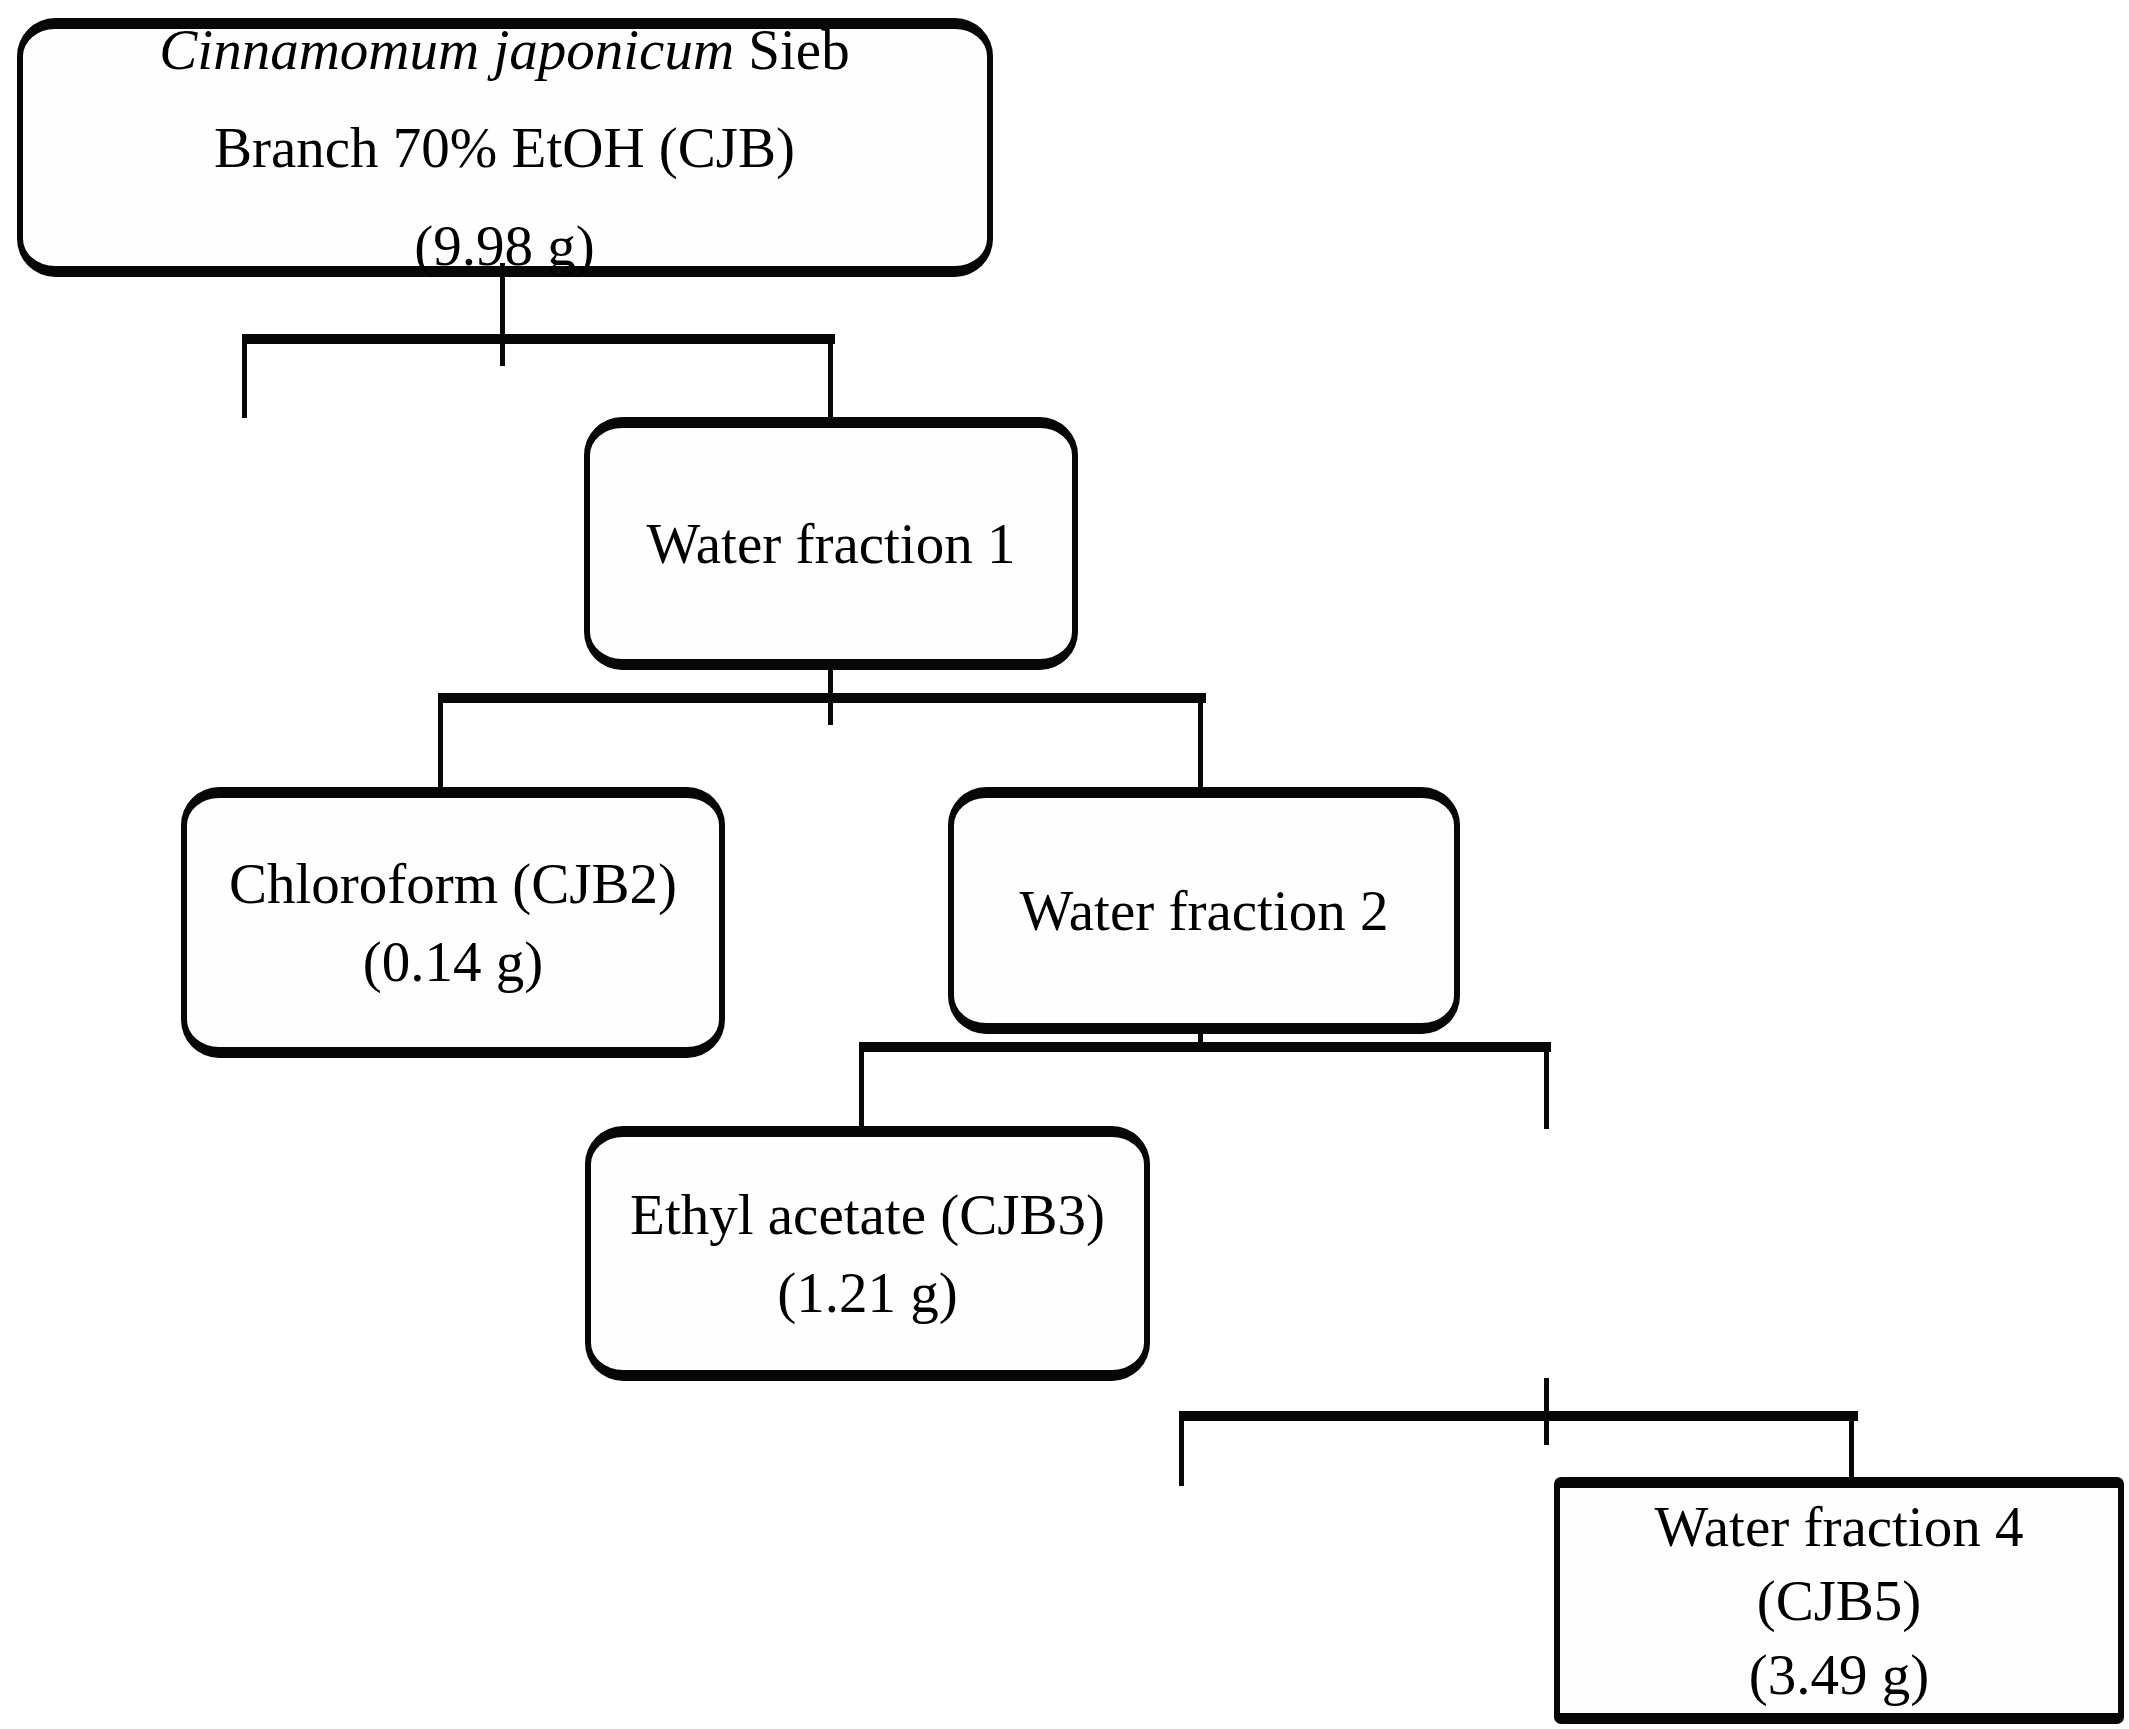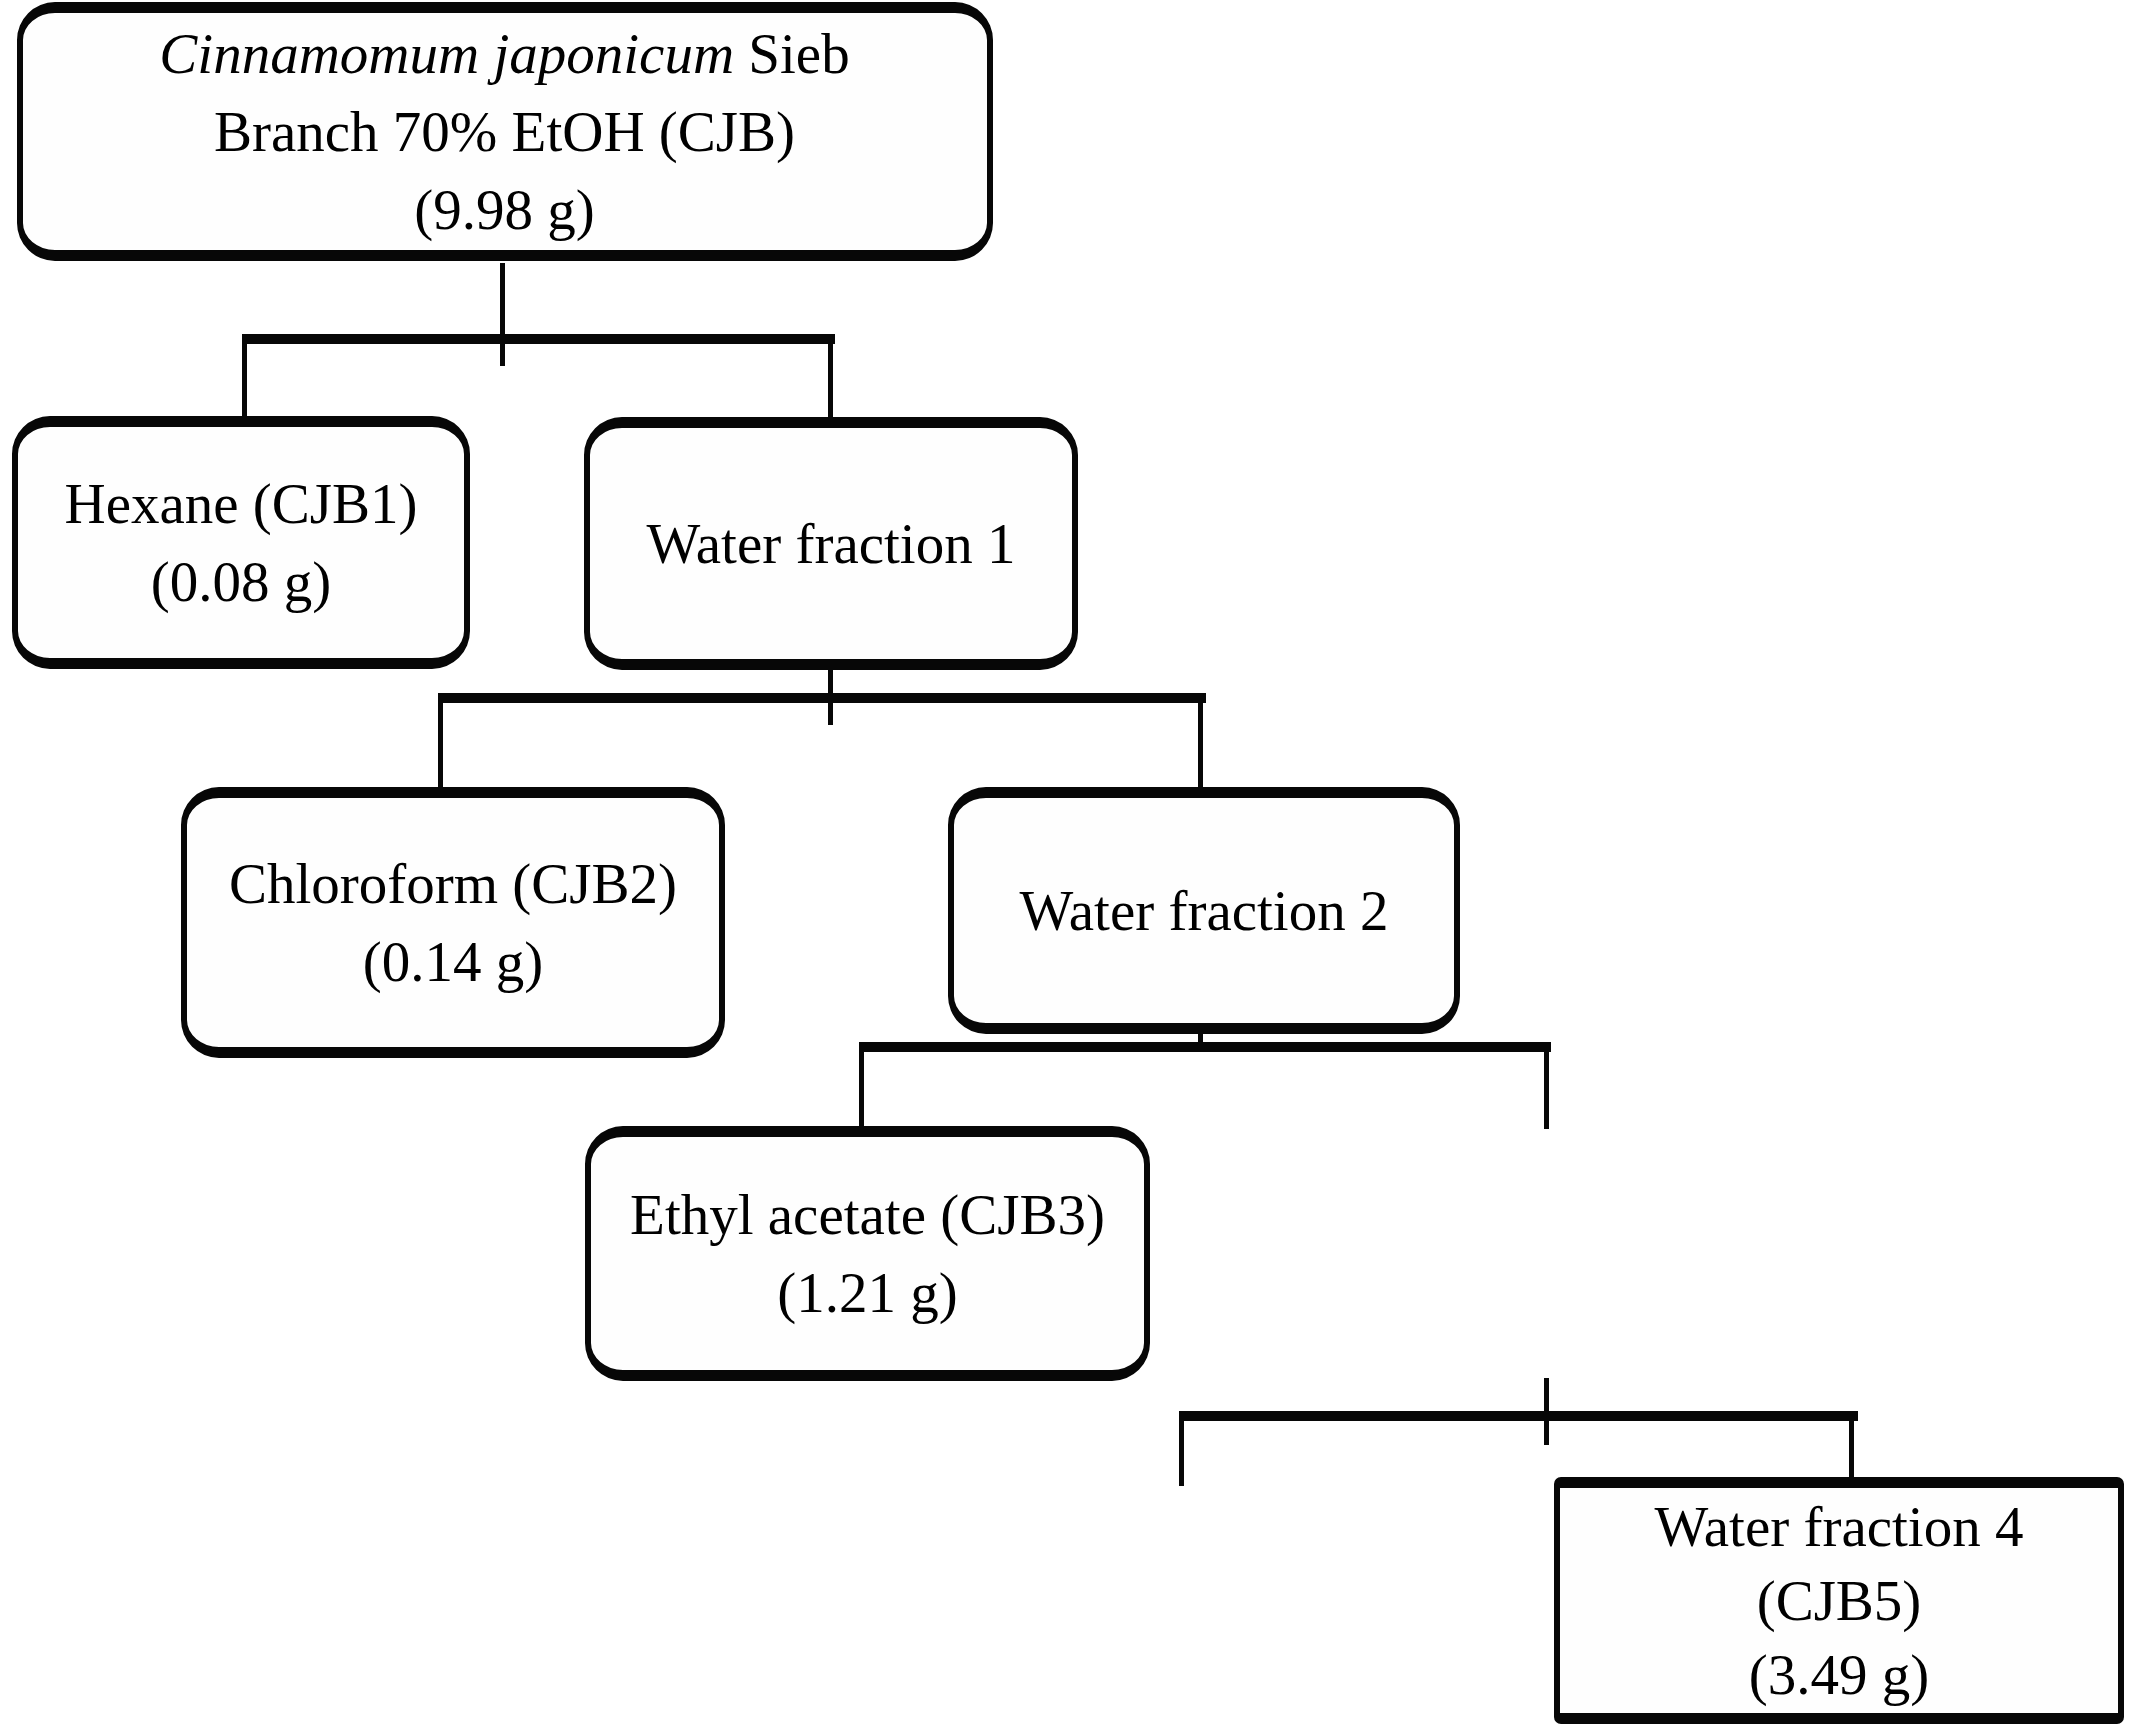--- a/index.html
+++ b/index.html
@@ -13,21 +13,21 @@
     border-radius:38px;
     display:flex;flex-direction:column;align-items:center;justify-content:center;
     text-align:center;font-size:57px;line-height:78px;
   }
   .ln{white-space:nowrap;}
   .it{font-style:italic;}
   .v{position:absolute;width:5.3px;background:#070707;}
   .h{position:absolute;height:10px;background:#070707;}
 
   
-  #n-cjb       {left:16.5px;   top:2px;   width:976px; height:259px;}
+  #n-cjb       {left:16.5px;   top:18px;   width:976px; height:259px;gap:20px;}
   #n-hexane    {left:12px;   top:416px;  width:458px;  height:253px;}
   #n-wf1       {left:584px;  top:417px;  width:494px;  height:253px;}
   #n-chloro    {left:181px;  top:787px; width:544px;  height:271px;}
   #n-wf2       {left:948px; top:787px; width:512px;  height:247px;}
   #n-ethyl     {left:585px;  top:1126px; width:565px;  height:255px;}
   #n-wf3       {left:1278px; top:1126px; width:533px;  height:255px;}
   #n-butanol   {left:905px; top:1484px; width:554px;  height:239px;}
   #n-wf4       {left:1554px; top:1477px; width:570px;  height:247px;}
   #n-wf4{line-height:74px;border-radius:7px;}
 
@@ -65,24 +65,20 @@
     <div class="ln">Branch 70% EtOH (CJB)</div>
     <div class="ln">(9.98 g)</div>
   </div>
 
   <div class="v" id="c1s"></div>
   <div class="h" id="c1b"></div>
   <div class="v" id="c1x"></div>
   <div class="v" id="c1l"></div>
   <div class="v" id="c1r"></div>
 
-  <div class="node" id="n-hexane">
-    <div class="ln">Hexane (CJB1)</div>
-    <div class="ln">(0.08 g)</div>
-  </div>
   <div class="node" id="n-wf1">
     <div class="ln">Water fraction 1</div>
   </div>
 
   <div class="v" id="c2s"></div>
   <div class="h" id="c2b"></div>
   <div class="v" id="c2x"></div>
   <div class="v" id="c2l"></div>
   <div class="v" id="c2r"></div>
 

